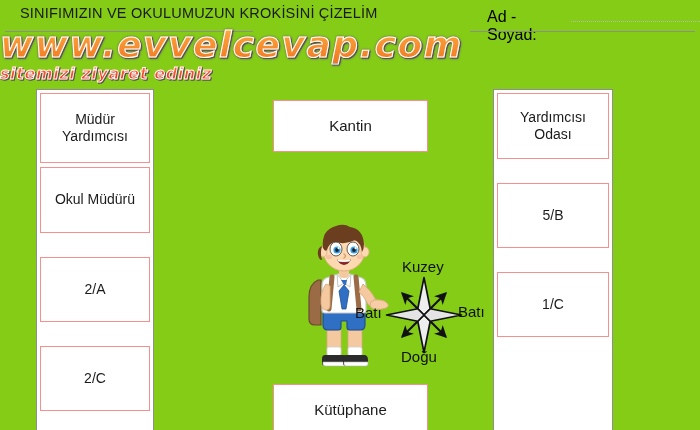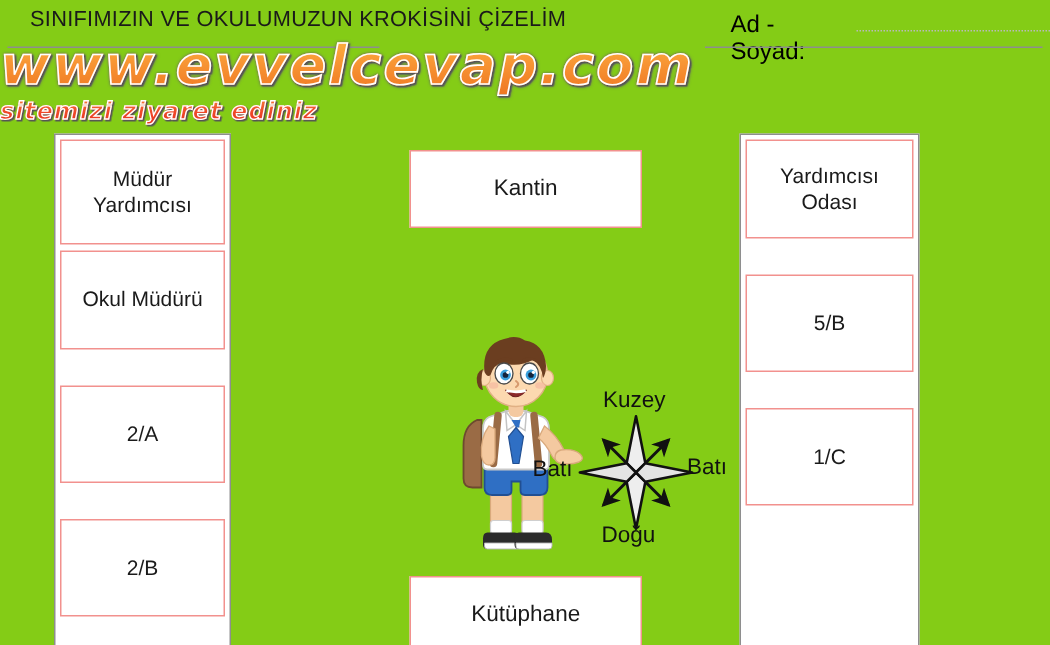--- a/index.html
+++ b/index.html
@@ -193,21 +193,20 @@
     <div id="watermark-sub">sitemizi ziyaret ediniz</div>
   </div>
 
   <div class="col-frame" id="frame-left"></div>
   <div class="col-frame" id="frame-right"></div>
 
   <div class="column" id="col-left">
     <div class="room-box h-mid">Müdür Yardımcısı</div>
     <div class="room-box h-tall">Okul Müdürü</div>
     <div class="room-box h-std">2/A</div>
-    <div class="room-box h-std">2/B</div>
     <div class="room-box h-std">2/C</div>
   </div>
 
   <div class="column" id="col-center">
     <div class="room-box">Kantin</div>
     <div style="height:228px"></div>
     <div class="room-box">Kütüphane</div>
   </div>
 
   <div class="column" id="col-right">

